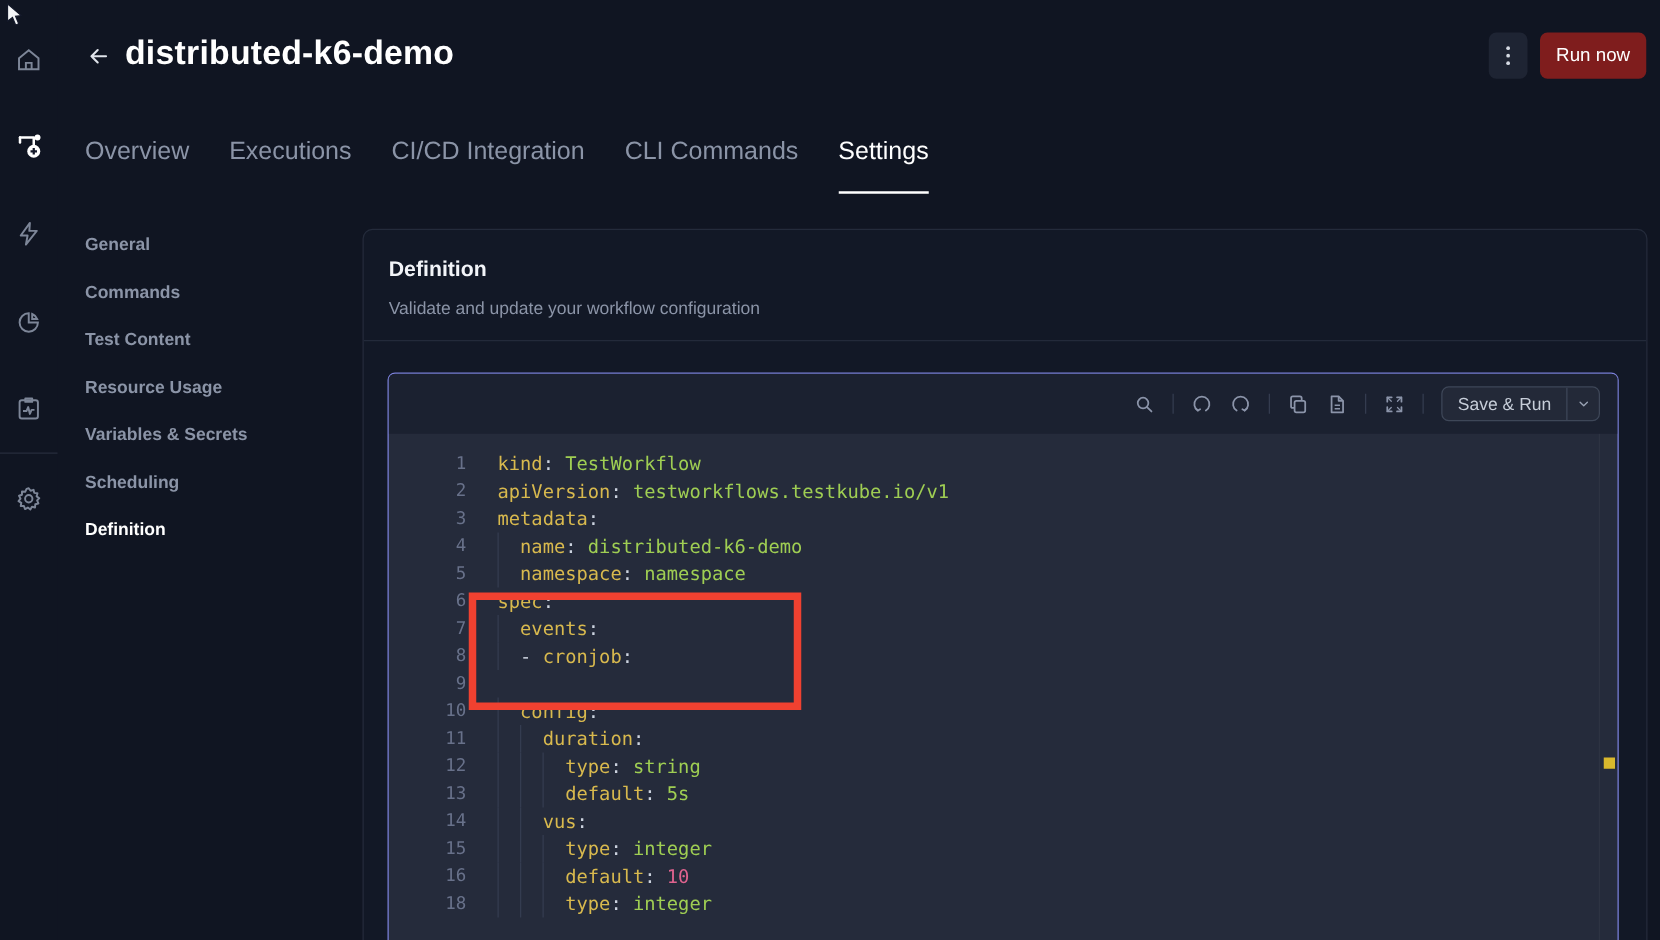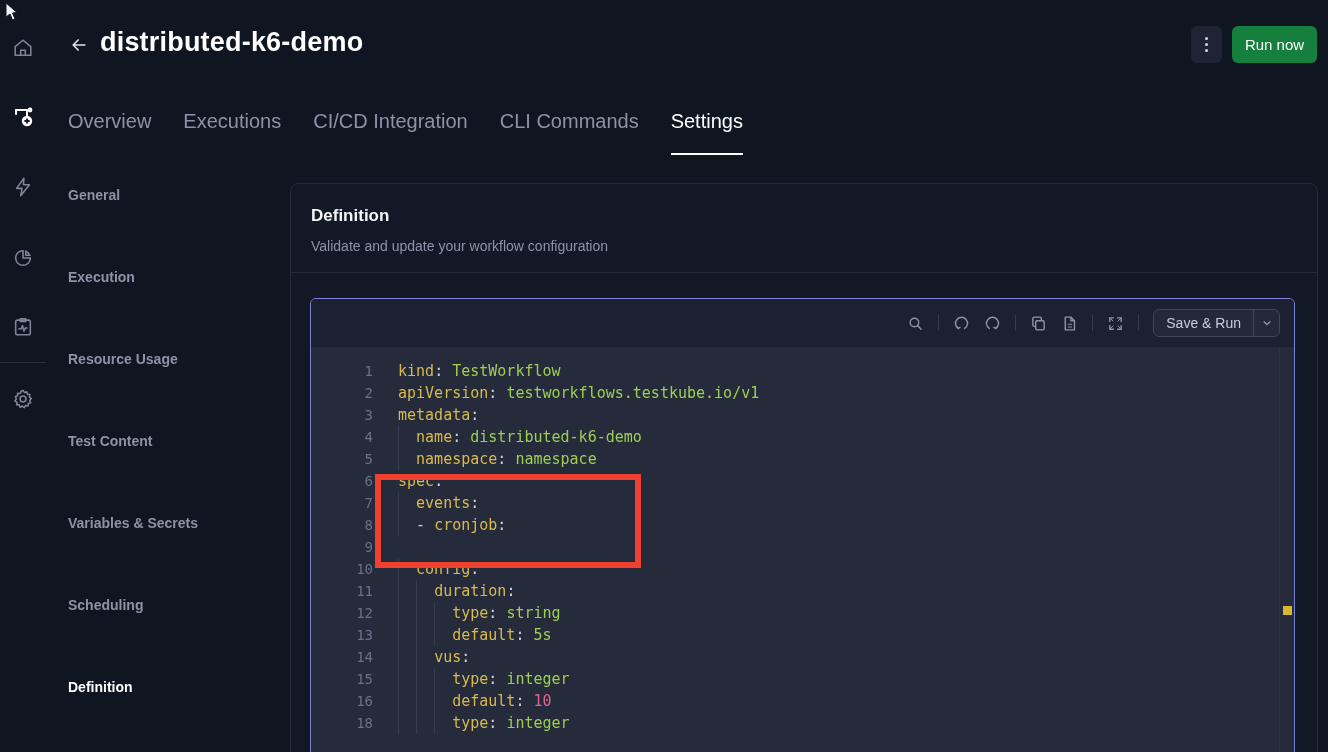--- a/index.html
+++ b/index.html
@@ -64,21 +64,21 @@
   }
   .tab.active { color: #ffffff; }
   .tab.active::after {
     content: ""; position: absolute; left: 0; right: 0; bottom: 0;
     height: 2px; background: #ffffff;
   }
 
   
   .settings-nav {
     position: absolute; left: 68px; top: 187px;
-    display: flex; flex-direction: column; gap: 44px;
+    display: flex; flex-direction: column;
   }
   .settings-nav-item {
     font-size: 14px; font-weight: 600; color: #8b94a7;
     height: 38px; cursor: pointer;
   }
   .settings-nav-item.active { color: #ffffff; }
 
   
   .panel {
     position: absolute; left: 290px; top: 183px; width: 1028px; height: 600px;
@@ -213,35 +213,35 @@
 </div>
 <h1 class="page-title">distributed-k6-demo</h1>
 
 <div class="kebab-btn">
   <span class="dots">
       <i></i>
       <i></i>
       <i></i>
     </span>
 </div>
-<button class="run-now-btn" style="background:#15803d">Run now</button>
+<button class="run-now-btn" style="background:#7f1d1d">Run now</button>
 
 <div class="tabs">
   <div class="tab">Overview</div>
   <div class="tab">Executions</div>
   <div class="tab">CI/CD Integration</div>
   <div class="tab">CLI Commands</div>
   <div class="tab active">Settings</div>
 </div>
 
 <div class="settings-nav">
   <div class="settings-nav-item">General</div>
-  <div class="settings-nav-item">Execution</div>
+  <div class="settings-nav-item">Commands</div>
+  <div class="settings-nav-item">Test Content</div>
   <div class="settings-nav-item">Resource Usage</div>
-  <div class="settings-nav-item">Test Content</div>
   <div class="settings-nav-item">Variables &amp; Secrets</div>
   <div class="settings-nav-item">Scheduling</div>
   <div class="settings-nav-item active">Definition</div>
 </div>
 
 <section class="panel">
   <div class="panel-header">
     <div class="panel-title">Definition</div>
     <div class="panel-subtitle">Validate and update your workflow configuration</div>
   </div>

